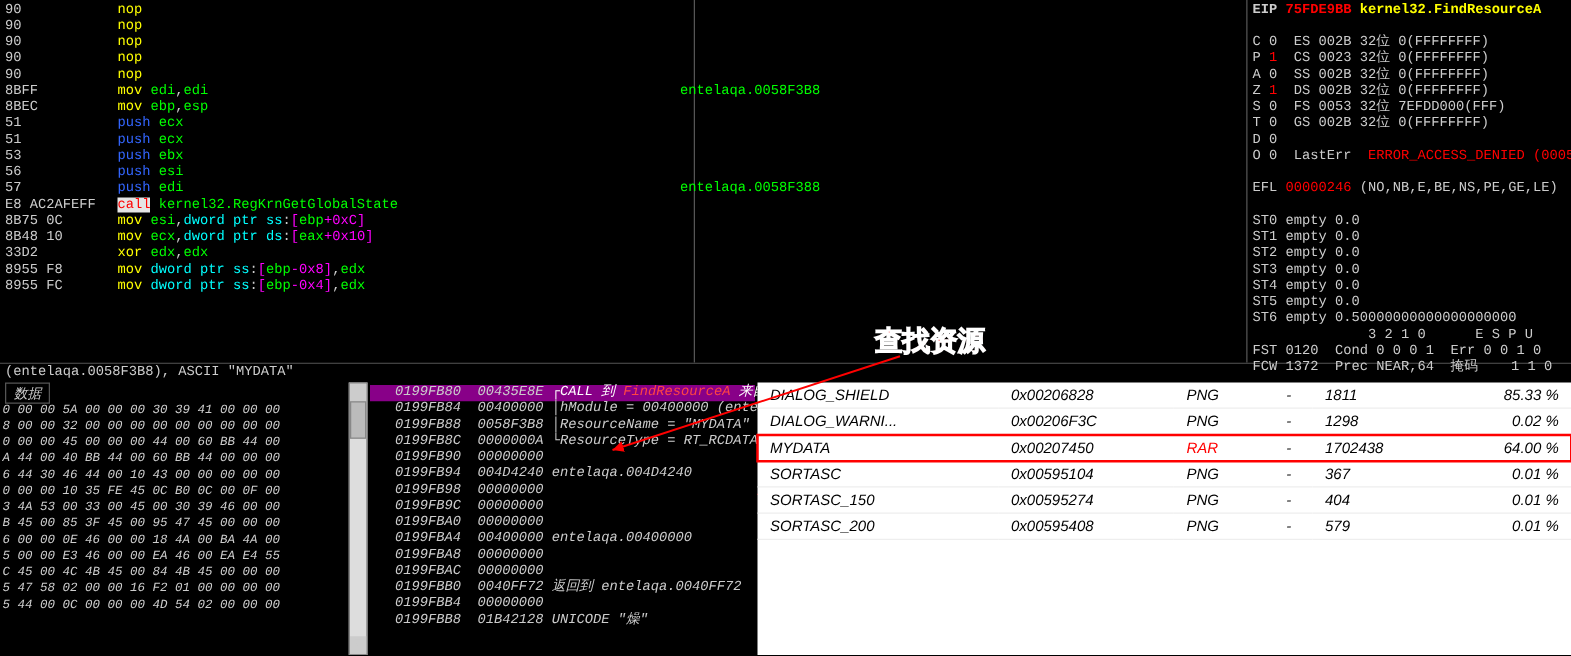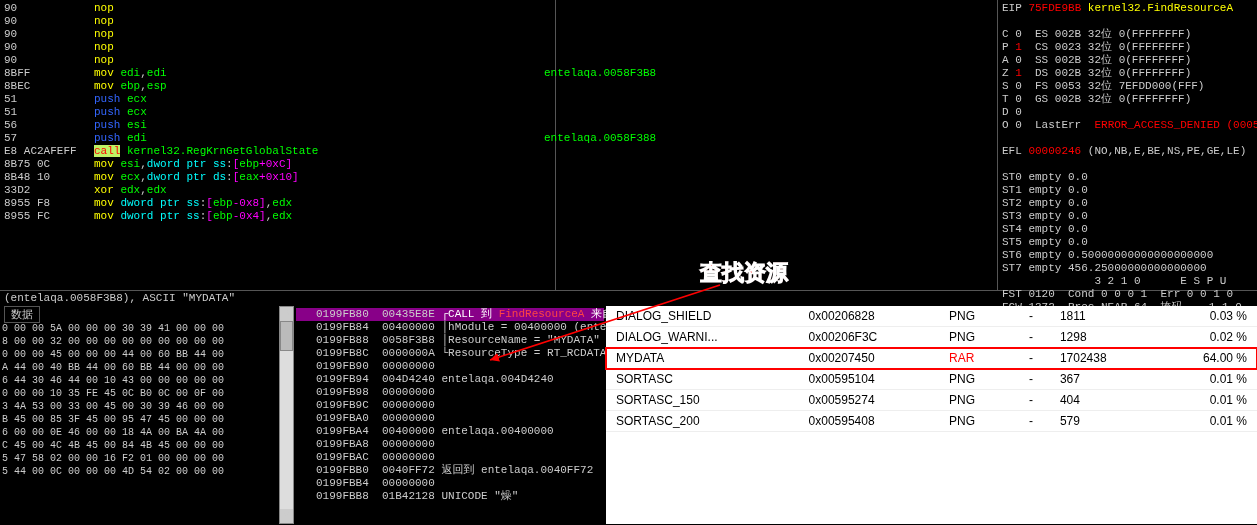--- a/index.html
+++ b/index.html
@@ -8,43 +8,43 @@
   .top-region { display: flex; height: 290px; }
   .disasm-panel { flex: 1; background: #000; padding: 2px 4px; line-height: 13px; overflow: hidden; }
   .disasm-panel .vrule { position: absolute; left: 555px; top: 0; height: 290px; border-left: 1px solid #555; }
   .reg-panel { width: 260px; background: #000; padding: 2px 4px; line-height: 13px; border-left: 1px solid #555; }
   
   .row { white-space: pre; }
   .hex { color: #ccc; display: inline-block; width: 90px; }
   .op-nop { color: #ff0; }
   .op-mov { color: #ff0; }
   .op-push { color: #36f; }
-  .op-call { color: #f00; background: #bef264; }
+  .op-call { color: #f00; background: #e5e5e5; }
   .op-xor { color: #ff0; }
   .op-cmp { color: #ff0; }
   .reg { color: #0f0; }
   .kw { color: #0ff; }
   .br { color: #f0f; }
   .lbl { color: #0f0; }
   .cmt { color: #0f0; }
   .cmt-col { position: absolute; left: 544px; }
   .redval { color: #f00; }
   .errtxt { color: #f00; }
   
-  .eip-line { color: #ccc; }
+  .eip-line { color: #ccc; font-weight: bold; }
   .eip-addr { color: #f00; }
   .eip-fn { color: #ff0; }
   
   .info-strip { background: #000; color: #ccc; padding: 1px 4px; font-size: 11px; height: 16px; border-top: 1px solid #555; }
   
   .annotation { position: absolute; left: 700px; top: 258px; font-family: 'SimSun','Microsoft YaHei',sans-serif; font-size: 22px; font-weight: bold; color: #e00; -webkit-text-stroke: 1px #fff; z-index: 10; pointer-events: none; }
   .arrow-svg { position: absolute; left: 480px; top: 280px; z-index: 9; pointer-events: none; }
   .redbox1 { position: absolute; border: 1px solid #f00; pointer-events: none; }
   
-  .bottom-region { display: flex; height: 218px; position: relative; }
+  .bottom-region { display: flex; height: 218px; position: relative; font-style: italic; }
   .data-label { position: absolute; left: 4px; top: 0; background: #000; color: #ccc; border: 1px solid #555; padding: 0 6px; font-family: 'SimSun'; font-size: 11px; z-index: 2; }
   .hexdump { width: 279px; background: #000; color: #ccc; padding: 16px 2px 2px 2px; line-height: 13px; font-size: 10px; overflow: hidden; position: relative; }
   .hexdump .row { white-space: pre; }
   .scrollbar { width: 15px; background: #ddd; border: 1px solid #888; position: relative; }
   .scrollbar .thumb { position: absolute; top: 14px; left: 0; right: 0; height: 30px; background: #bbb; border: 1px solid #888; }
   .scrollbar .btn { position: absolute; left:0; right:0; height:14px; background:#ccc; text-align:center; line-height:12px; font-size:9px; }
   
   .stack-panel { width: 312px; background: #000; padding: 2px 2px; line-height: 13px; overflow: hidden; }
   .stack-panel .srow { white-space: pre; }
   .stack-panel .hl { background: #808; color:#fff; display:block; }
@@ -69,20 +69,21 @@
     <div id="disasm-rows">
         <div class="row"><span class="hex">90</span><span class="op-nop">nop</span></div>
         <div class="row"><span class="hex">90</span><span class="op-nop">nop</span></div>
         <div class="row"><span class="hex">90</span><span class="op-nop">nop</span></div>
         <div class="row"><span class="hex">90</span><span class="op-nop">nop</span></div>
         <div class="row"><span class="hex">90</span><span class="op-nop">nop</span></div>
         <div class="row"><span class="hex">8BFF</span><span class="op-mov">mov</span> <span class="reg">edi</span>,<span class="reg">edi</span><span class="cmt cmt-col">entelaqa.0058F3B8</span></div>
         <div class="row"><span class="hex">8BEC</span><span class="op-mov">mov</span> <span class="reg">ebp</span>,<span class="reg">esp</span></div>
         <div class="row"><span class="hex">51</span><span class="op-push">push</span> <span class="reg">ecx</span></div>
         <div class="row"><span class="hex">51</span><span class="op-push">push</span> <span class="reg">ecx</span></div>
+        <div class="row"><span class="hex">53</span><span class="op-push">push</span> <span class="reg">ebx</span></div>
         <div class="row"><span class="hex">56</span><span class="op-push">push</span> <span class="reg">esi</span></div>
         <div class="row"><span class="hex">57</span><span class="op-push">push</span> <span class="reg">edi</span><span class="cmt cmt-col">entelaqa.0058F388</span></div>
         <div class="row"><span class="hex">E8 AC2AFEFF</span><span class="op-call">call</span> <span class="lbl">kernel32.RegKrnGetGlobalState</span></div>
         <div class="row"><span class="hex">8B75 0C</span><span class="op-mov">mov</span> <span class="reg">esi</span>,<span class="kw">dword ptr</span> <span class="kw">ss</span>:<span class="br">[<span class="reg">ebp</span>+0xC]</span></div>
         <div class="row"><span class="hex">8B48 10</span><span class="op-mov">mov</span> <span class="reg">ecx</span>,<span class="kw">dword ptr</span> <span class="kw">ds</span>:<span class="br">[<span class="reg">eax</span>+0x10]</span></div>
         <div class="row"><span class="hex">33D2</span><span class="op-xor">xor</span> <span class="reg">edx</span>,<span class="reg">edx</span></div>
         <div class="row"><span class="hex">8955 F8</span><span class="op-mov">mov</span> <span class="kw">dword ptr</span> <span class="kw">ss</span>:<span class="br">[<span class="reg">ebp</span>-0x8]</span>,<span class="reg">edx</span></div>
         <div class="row"><span class="hex">8955 FC</span><span class="op-mov">mov</span> <span class="kw">dword ptr</span> <span class="kw">ss</span>:<span class="br">[<span class="reg">ebp</span>-0x4]</span>,<span class="reg">edx</span></div>
       </div>
   </div>
@@ -103,21 +104,20 @@
     <div class="row">EFL <span class="redval">00000246</span> <span>(NO,NB,E,BE,NS,PE,GE,LE)</span></div>
     <div class="row">&nbsp;</div>
     <div id="fpu-rows">
         <div class="row">ST0 empty 0.0</div>
         <div class="row">ST1 empty 0.0</div>
         <div class="row">ST2 empty 0.0</div>
         <div class="row">ST3 empty 0.0</div>
         <div class="row">ST4 empty 0.0</div>
         <div class="row">ST5 empty 0.0</div>
         <div class="row">ST6 empty 0.50000000000000000000</div>
-        <div class="row">ST7 empty 456.25000000000000000</div>
       </div>
     <div id="fpu-tail">
         <div class="row">              3 2 1 0      E S P U</div>
         <div class="row">FST 0120  Cond 0 0 0 1  Err 0 0 1 0</div>
         <div class="row">FCW 1372  Prec NEAR,64  掩码    1 1 0</div>
       </div>
   </div>
 </div>
 
 <div class="info-strip"><span>(entelaqa.0058F3B8), ASCII "MYDATA"</span></div>
@@ -140,20 +140,21 @@
     <div id="hex-rows">
         <div class="row">0 00 00 5A 00 00 00 30 39 41 00 00 00</div>
         <div class="row">8 00 00 32 00 00 00 00 00 00 00 00 00</div>
         <div class="row">0 00 00 45 00 00 00 44 00 60 BB 44 00</div>
         <div class="row">A 44 00 40 BB 44 00 60 BB 44 00 00 00</div>
         <div class="row">6 44 30 46 44 00 10 43 00 00 00 00 00</div>
         <div class="row">0 00 00 10 35 FE 45 0C B0 0C 00 0F 00</div>
         <div class="row">3 4A 53 00 33 00 45 00 30 39 46 00 00</div>
         <div class="row">B 45 00 85 3F 45 00 95 47 45 00 00 00</div>
         <div class="row">6 00 00 0E 46 00 00 18 4A 00 BA 4A 00</div>
+        <div class="row">5 00 00 E3 46 00 00 EA 46 00 EA E4 55</div>
         <div class="row">C 45 00 4C 4B 45 00 84 4B 45 00 00 00</div>
         <div class="row">5 47 58 02 00 00 16 F2 01 00 00 00 00</div>
         <div class="row">5 44 00 0C 00 00 00 4D 54 02 00 00 00</div>
       </div>
   </div>
   <div class="scrollbar">
     <div class="btn" style="top:0">▲</div>
     <div class="thumb"></div>
     <div class="btn" style="bottom:0">▼</div>
   </div>
@@ -178,21 +179,21 @@
   </div>
   <div class="res-table">
     <table>
         <tbody id="res-rows">
           <tr>
             <td>DIALOG_SHIELD</td>
             <td>0x00206828</td>
             <td class="">PNG</td>
             <td class="c">-</td>
             <td>1811</td>
-            <td class="r">0.03 %</td>
+            <td class="r">85.33 %</td>
           </tr>
           <tr>
             <td>DIALOG_WARNI...</td>
             <td>0x00206F3C</td>
             <td class="">PNG</td>
             <td class="c">-</td>
             <td>1298</td>
             <td class="r">0.02 %</td>
           </tr>
           <tr class="hl">

